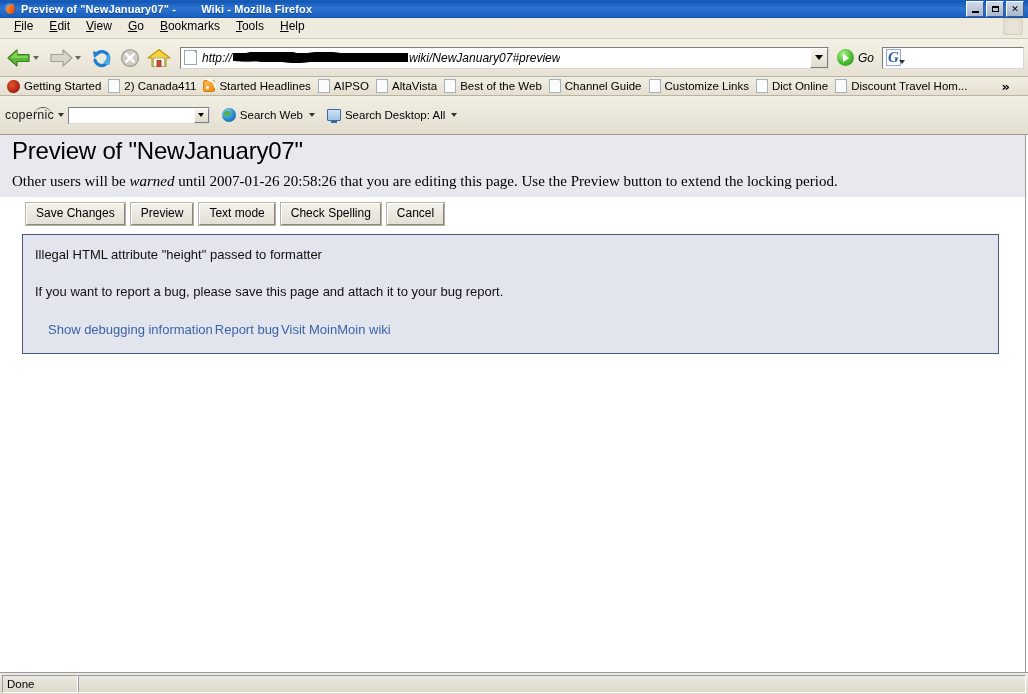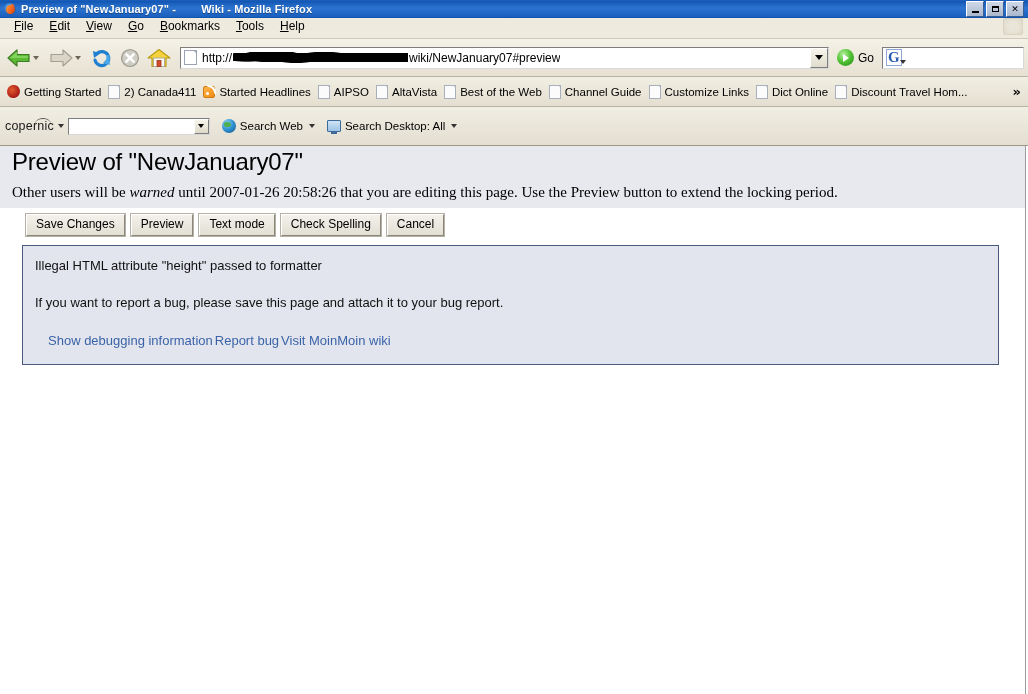--- a/index.html
+++ b/index.html
@@ -113,20 +113,21 @@
   
   .navbar {
     height: 38px;
     background: linear-gradient(to bottom, #f4f1e6 0%, #e6e1d2 100%);
     border-bottom: 1px solid #b9b3a2;
     display: flex;
     align-items: center;
     padding: 0 4px;
     flex: none;
     box-sizing: border-box;
+    font-style: italic;
   }
   .navbtn {
     display: flex; align-items: center;
     height: 32px;
     padding: 0 2px;
     flex: none;
   }
   .arrow-body {
     position: relative;
     width: 26px; height: 22px;
@@ -254,26 +255,26 @@
   .g-ico .mini-tri {
     position: absolute; right: -5px; bottom: 1px;
     width: 0; height: 0;
     border-left: 3px solid transparent;
     border-right: 3px solid transparent;
     border-top: 4px solid #333;
   }
 
   
   .bookmarks {
-    height: 30px;
+    height: 19px;
     background: linear-gradient(to bottom, #f1eee3 0%, #e4dfd0 100%);
     border-bottom: 1px solid #b9b3a2;
     display: flex;
     align-items: center;
-    padding: 0 3px 0 5px;
+    padding: 0 14px 0 5px;
     flex: none;
     box-sizing: border-box;
   }
   .bm {
     display: flex; align-items: center;
     padding: 1px 5px 1px 2px;
     font-size: 11.5px;
     color: #000;
     white-space: nowrap;
     flex: none;
@@ -755,14 +756,18 @@
             <span class="err-link">Report bug</span>
             <span class="err-link">Visit MoinMoin wiki</span>
           </div>
         </div>
       </div>
 
     </div>
     <div class="vscroll"></div>
   </div>
 
+  <div class="statusbar">
+    <div class="status-cell">Done</div>
+    <div class="status-rest"></div>
+  </div>
 
 </div>
 
 </body></html>

